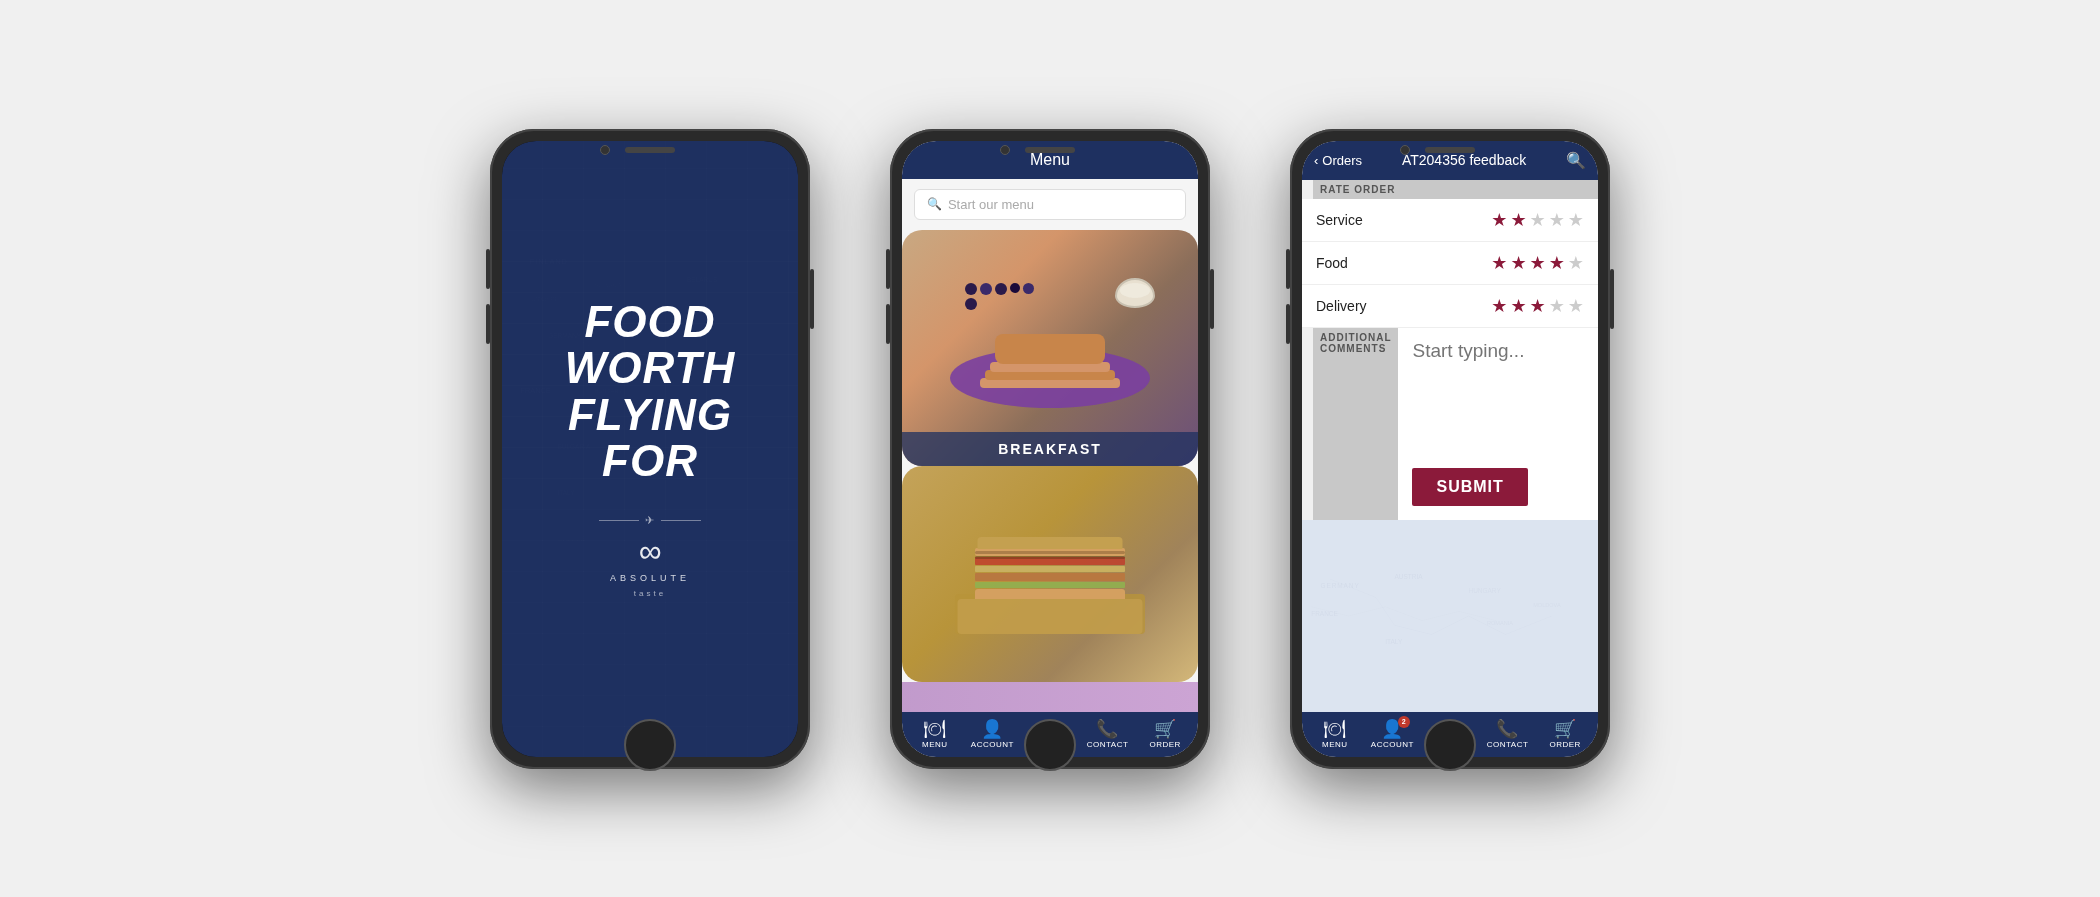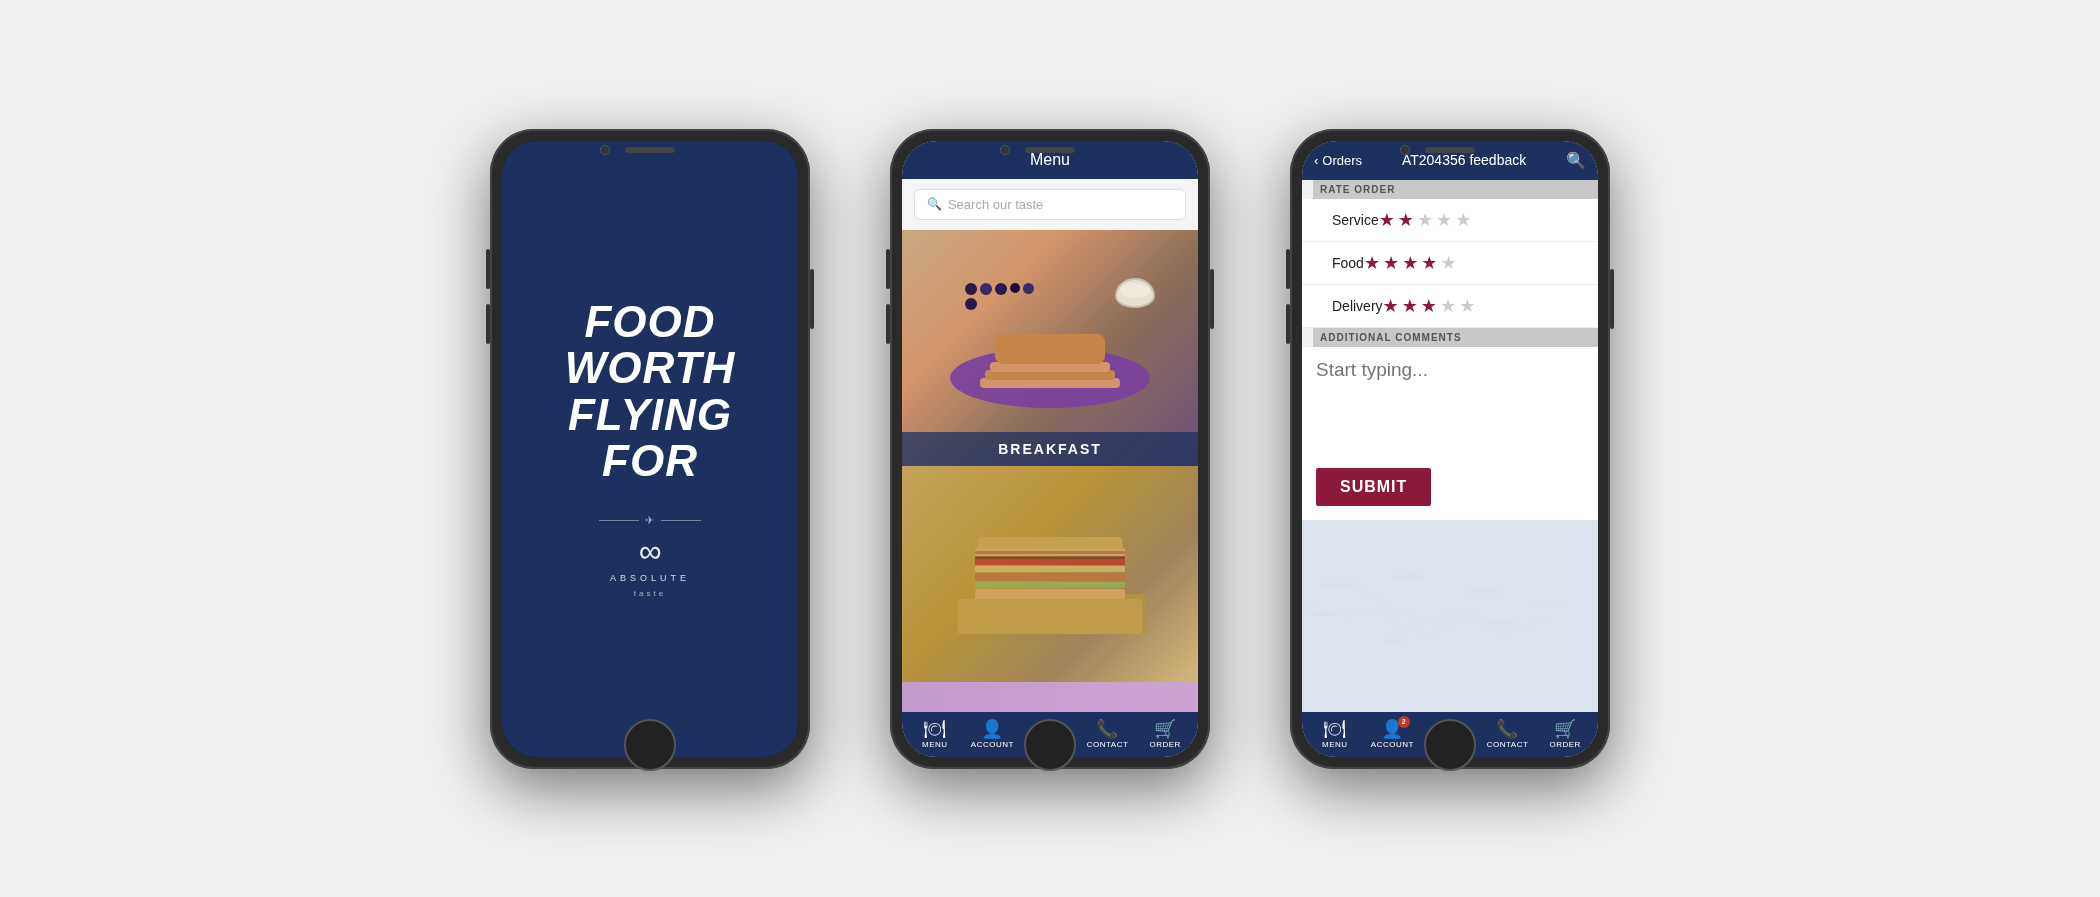--- a/index.html
+++ b/index.html
@@ -220,20 +220,21 @@
     .menu-items {
       flex: 1;
       overflow: hidden;
       display: flex;
       flex-direction: column;
     }
     .menu-category {
       position: relative;
       flex: 1;
       overflow: hidden;
+      border-radius: 20px;
     }
     .breakfast-bg {
       background: linear-gradient(135deg, #c8a882 0%, #d4956a 30%, #8b6e5a 60%, #6b4f7a 100%);
       position: relative;
       overflow: hidden;
     }
     .sandwich-bg {
       background: linear-gradient(135deg, #c4a35a 0%, #b8943a 40%, #a0835a 70%, #d4b87a 100%);
       position: relative;
       overflow: hidden;
@@ -343,40 +344,41 @@
       font-weight: 700;
       letter-spacing: 1px;
       color: #555;
       text-transform: uppercase;
       margin-left: 11px;
     }
     .rating-row {
       background: white;
       display: flex;
       align-items: center;
-      padding: 10px 30px;
+      justify-content: space-between;
+      padding: 10px 14px;
       border-bottom: 1px solid #eee;
     }
     .rating-label {
       font-size: 14px;
       color: #222;
     }
     .stars {
       display: flex;
       gap: 3px;
     }
     .star {
       font-size: 18px;
     }
     .star-filled { color: #8b1a3a; }
     .star-empty { color: #ccc; }
     .comments-section {
       flex: 1;
       display: flex;
-      flex-direction: column;
+      flex-direction: row;
     }
     .comments-input {
       background: white;
       flex: 1;
       padding: 12px 14px;
       font-size: 19px;
       color: #999;
       border: none;
       outline: none;
       resize: none;
@@ -486,21 +488,21 @@
     <div class="phone-inner">
       <div class="screen">
         <div class="menu-screen">
 
           <div class="app-header">
             <span>Menu</span>
           </div>
 
           <div class="search-bar">
             <span class="search-icon-small">🔍</span>
-            <span class="search-placeholder">Search our taste</span>
+            <span class="search-placeholder">Start our menu</span>
           </div>
 
           <div class="menu-items">
 
             <div class="menu-category" style="flex:1.1;">
               <div class="breakfast-bg" style="width:100%;height:100%;position:relative;">
 
                 <div style="position:absolute;inset:0;display:flex;align-items:center;justify-content:center;overflow:hidden;">
                   <div style="position:relative;width:230px;height:140px;">
 

